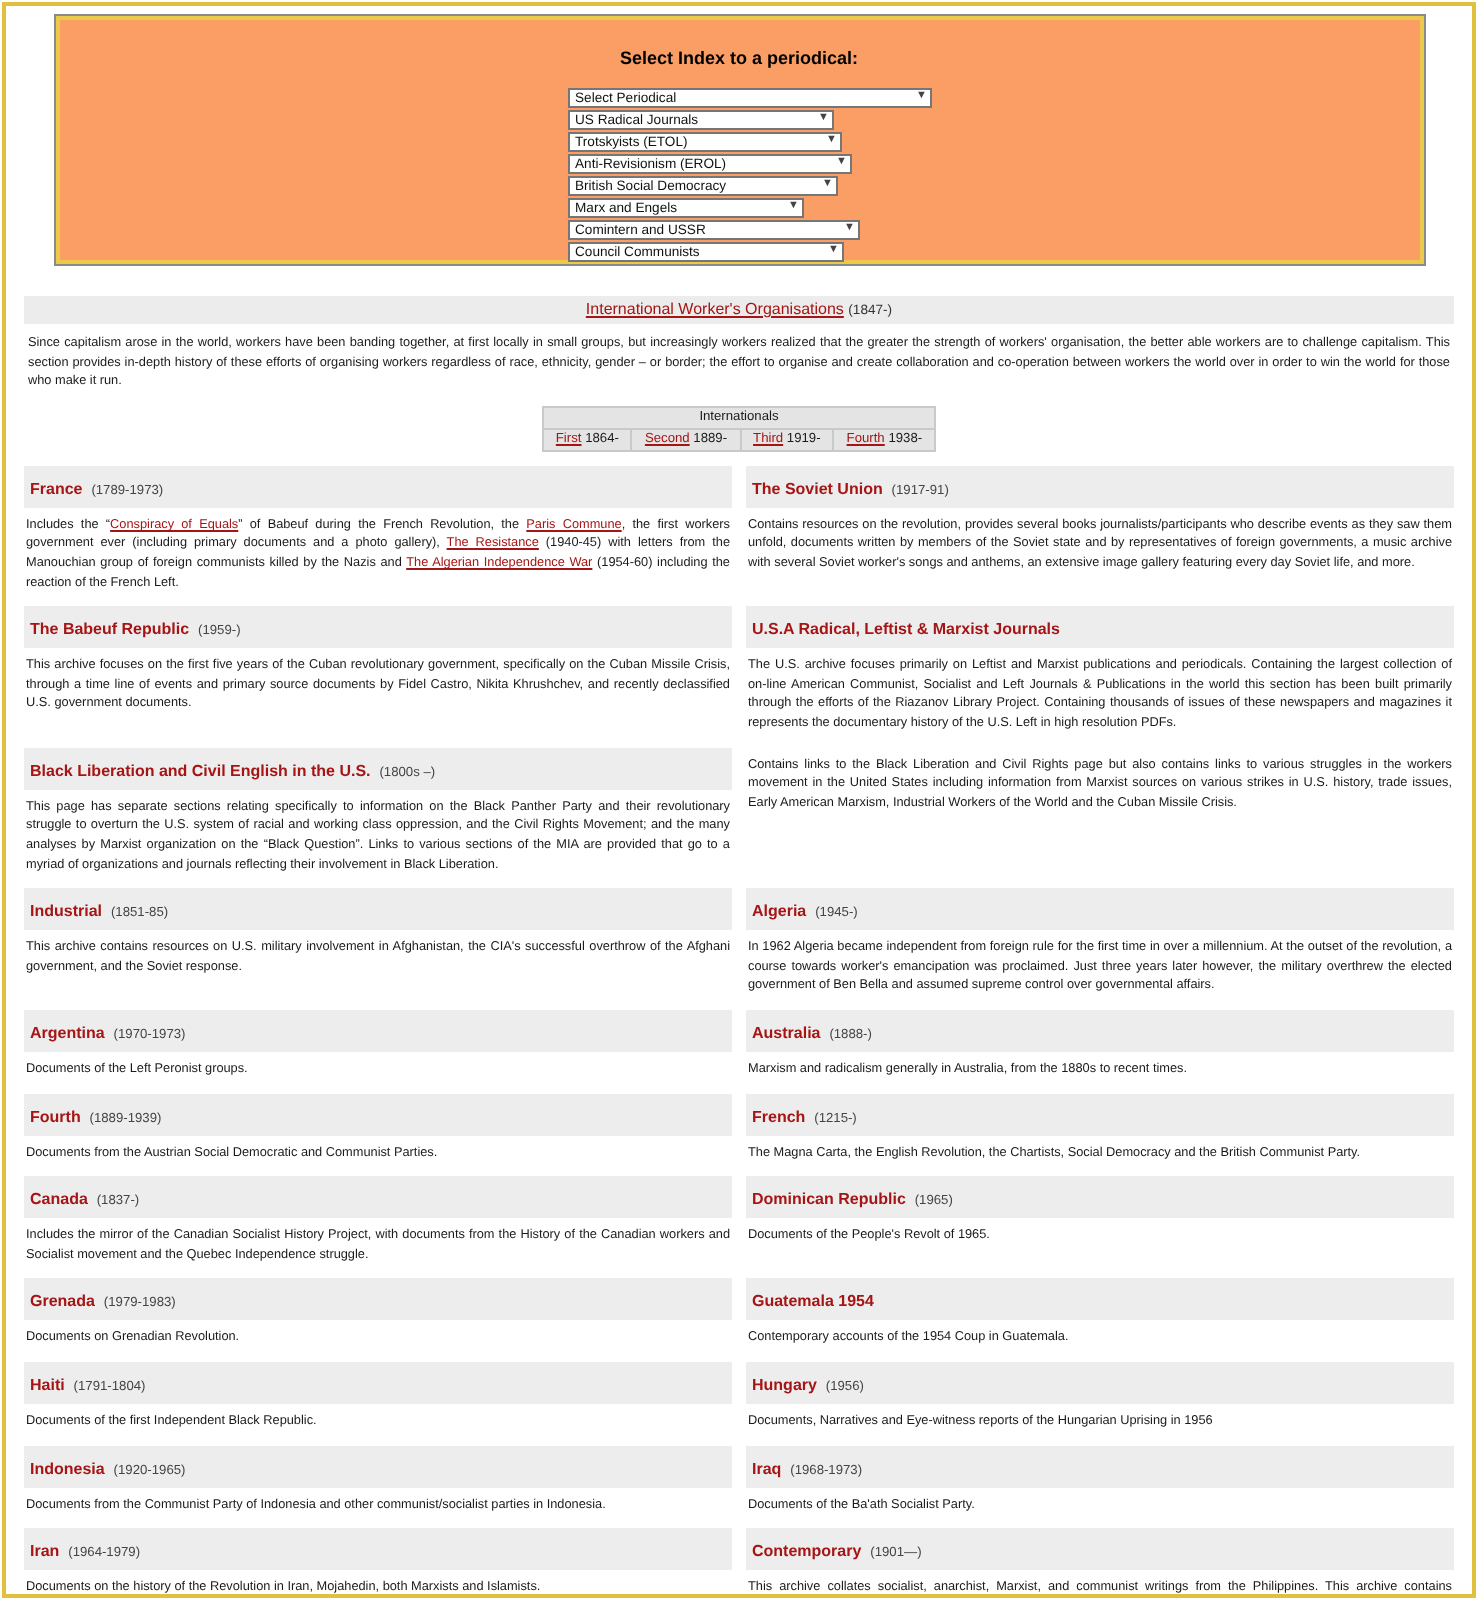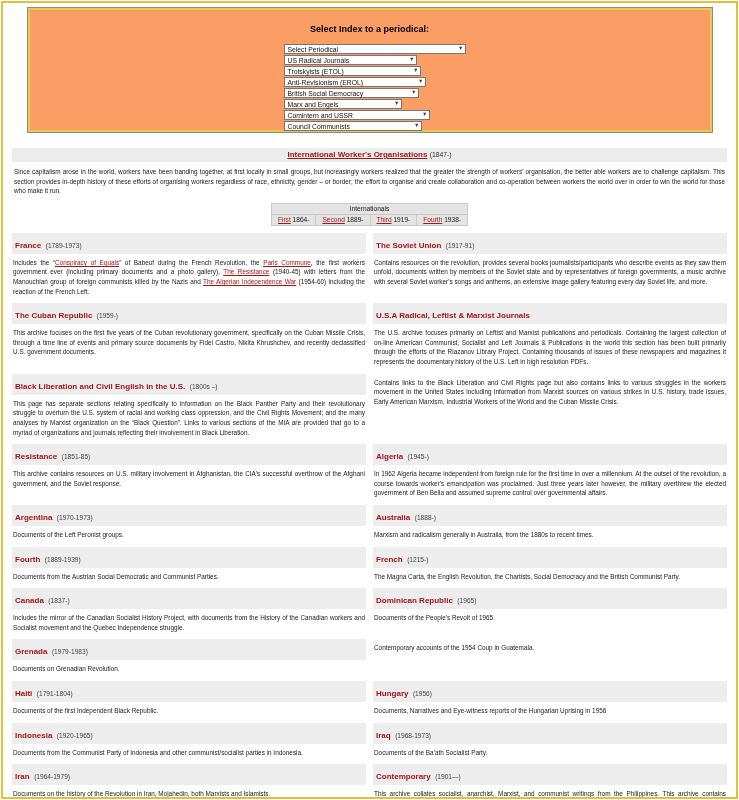--- a/index.html
+++ b/index.html
@@ -7,21 +7,21 @@
   .page-border{position:absolute;inset:1px;border:2px solid #dfc13d;pointer-events:none;z-index:5;}
   .content{padding:0 12px;}
 
   .periodical-box{margin:8px auto 16px;width:684px;height:124px;box-sizing:border-box;background:#FA9E66;border:2px solid #ecca49;box-shadow:0 0 0 1px #8a8a8a;}
   .pb-title{text-align:center;font-weight:bold;font-size:9px;color:#000;padding-top:14px;}
   .pb-selects{margin-top:10px;padding-left:254px;}
   .fake-select{background:#fff;border:1px solid #767676;height:10px;margin-bottom:1px;display:flex;align-items:center;justify-content:space-between;font-size:6.8px;padding:0 1px 0 3px;color:#111;box-sizing:border-box;cursor:default;}
   .fake-select .arrow{font-size:5.5px;color:#444;line-height:1;}
 
   .band{margin-top:14px;background:#ececec;text-align:center;font-size:8px;padding:2px 0 3px;}
-  .band a{color:#a61515;font-weight:bold;text-decoration:underline;cursor:pointer;}
+  .band a{color:#a61515;font-weight:normal;text-decoration:underline;cursor:pointer;}
   .band .date{color:#333;font-size:6.8px;}
 
   .intro{font-size:6.4px;line-height:1.5;text-align:justify;color:#1a1a1a;margin:5px 2px 0;}
 
   .inat-table{margin:7px auto 7px;border-collapse:collapse;background:#e4e4e4;border:1px solid #b0b0b0;}
   .inat-table td{border:1px solid #c9c9c9;font-size:6.6px;padding:1.5px 6px;text-align:center;white-space:nowrap;color:#1a1a1a;}
   .inat-title-cell{color:#8a3333;}
   .inat-table a{color:#a61515;text-decoration:underline;cursor:pointer;}
 
   .sections{display:grid;grid-template-columns:1fr 1fr;column-gap:7px;margin-top:2px;}
@@ -100,36 +100,36 @@
   <div class="sections" id="sections-grid">
       <div class="cell">
         <div class="sec-head"><a class="sec-link">France</a> <span class="sec-date">(1789-1973)</span></div>
         <div class="sec-desc"><span>Includes the “</span><a class="inline-link">Conspiracy of Equals</a><span>” of Babeuf during the French Revolution, the </span><a class="inline-link">Paris Commune</a><span>, the first workers government ever (including primary documents and a photo gallery), </span><a class="inline-link">The Resistance</a><span> (1940-45) with letters from the Manouchian group of foreign communists killed by the Nazis and </span><a class="inline-link">The Algerian Independence War</a><span> (1954-60) including the reaction of the French Left.</span></div>
       </div>
       <div class="cell">
         <div class="sec-head"><a class="sec-link">The Soviet Union</a> <span class="sec-date">(1917-91)</span></div>
         <div class="sec-desc">Contains resources on the revolution, provides several books journalists/participants who describe events as they saw them unfold, documents written by members of the Soviet state and by representatives of foreign governments, a music archive with several Soviet worker's songs and anthems, an extensive image gallery featuring every day Soviet life, and more.</div>
       </div>
       <div class="cell">
-        <div class="sec-head"><a class="sec-link">The Cuban Republic</a> <span class="sec-date">(1959-)</span></div>
+        <div class="sec-head"><a class="sec-link">The Babeuf Republic</a> <span class="sec-date">(1959-)</span></div>
         <div class="sec-desc">This archive focuses on the first five years of the Cuban revolutionary government, specifically on the Cuban Missile Crisis, through a time line of events and primary source documents by Fidel Castro, Nikita Khrushchev, and recently declassified U.S. government documents.</div>
       </div>
       <div class="cell">
         <div class="sec-head"><a class="sec-link">U.S.A Radical, Leftist &amp; Marxist Journals</a></div>
         <div class="sec-desc">The U.S. archive focuses primarily on Leftist and Marxist publications and periodicals. Containing the largest collection of on-line American Communist, Socialist and Left Journals &amp; Publications in the world this section has been built primarily through the efforts of the Riazanov Library Project. Containing thousands of issues of these newspapers and magazines it represents the documentary history of the U.S. Left in high resolution PDFs.</div>
       </div>
       <div class="cell">
         <div class="sec-head"><a class="sec-link">Black Liberation and Civil English in the U.S.</a> <span class="sec-date">(1800s –)</span></div>
         <div class="sec-desc">This page has separate sections relating specifically to information on the Black Panther Party and their revolutionary struggle to overturn the U.S. system of racial and working class oppression, and the Civil Rights Movement; and the many analyses by Marxist organization on the “Black Question”. Links to various sections of the MIA are provided that go to a myriad of organizations and journals reflecting their involvement in Black Liberation.</div>
       </div>
       <div class="cell">
         <div class="sec-desc">Contains links to the Black Liberation and Civil Rights page but also contains links to various struggles in the workers movement in the United States including information from Marxist sources on various strikes in U.S. history, trade issues, Early American Marxism, Industrial Workers of the World and the Cuban Missile Crisis.</div>
       </div>
       <div class="cell">
-        <div class="sec-head"><a class="sec-link">Resistance</a> <span class="sec-date">(1851-85)</span></div>
+        <div class="sec-head"><a class="sec-link">Industrial</a> <span class="sec-date">(1851-85)</span></div>
         <div class="sec-desc">This archive contains resources on U.S. military involvement in Afghanistan, the CIA's successful overthrow of the Afghani government, and the Soviet response.</div>
       </div>
       <div class="cell">
         <div class="sec-head"><a class="sec-link">Algeria</a> <span class="sec-date">(1945-)</span></div>
         <div class="sec-desc">In 1962 Algeria became independent from foreign rule for the first time in over a millennium. At the outset of the revolution, a course towards worker's emancipation was proclaimed. Just three years later however, the military overthrew the elected government of Ben Bella and assumed supreme control over governmental affairs.</div>
       </div>
       <div class="cell">
         <div class="sec-head"><a class="sec-link">Argentina</a> <span class="sec-date">(1970-1973)</span></div>
         <div class="sec-desc">Documents of the Left Peronist groups.</div>
       </div>
@@ -151,20 +151,21 @@
       </div>
       <div class="cell">
         <div class="sec-head"><a class="sec-link">Dominican Republic</a> <span class="sec-date">(1965)</span></div>
         <div class="sec-desc">Documents of the People's Revolt of 1965.</div>
       </div>
       <div class="cell">
         <div class="sec-head"><a class="sec-link">Grenada</a> <span class="sec-date">(1979-1983)</span></div>
         <div class="sec-desc">Documents on Grenadian Revolution.</div>
       </div>
       <div class="cell">
+        <div class="sec-head"><a class="sec-link">Guatemala 1954</a></div>
         <div class="sec-desc">Contemporary accounts of the 1954 Coup in Guatemala.</div>
       </div>
       <div class="cell">
         <div class="sec-head"><a class="sec-link">Haiti</a> <span class="sec-date">(1791-1804)</span></div>
         <div class="sec-desc">Documents of the first Independent Black Republic.</div>
       </div>
       <div class="cell">
         <div class="sec-head"><a class="sec-link">Hungary</a> <span class="sec-date">(1956)</span></div>
         <div class="sec-desc">Documents, Narratives and Eye-witness reports of the Hungarian Uprising in 1956</div>
       </div>

